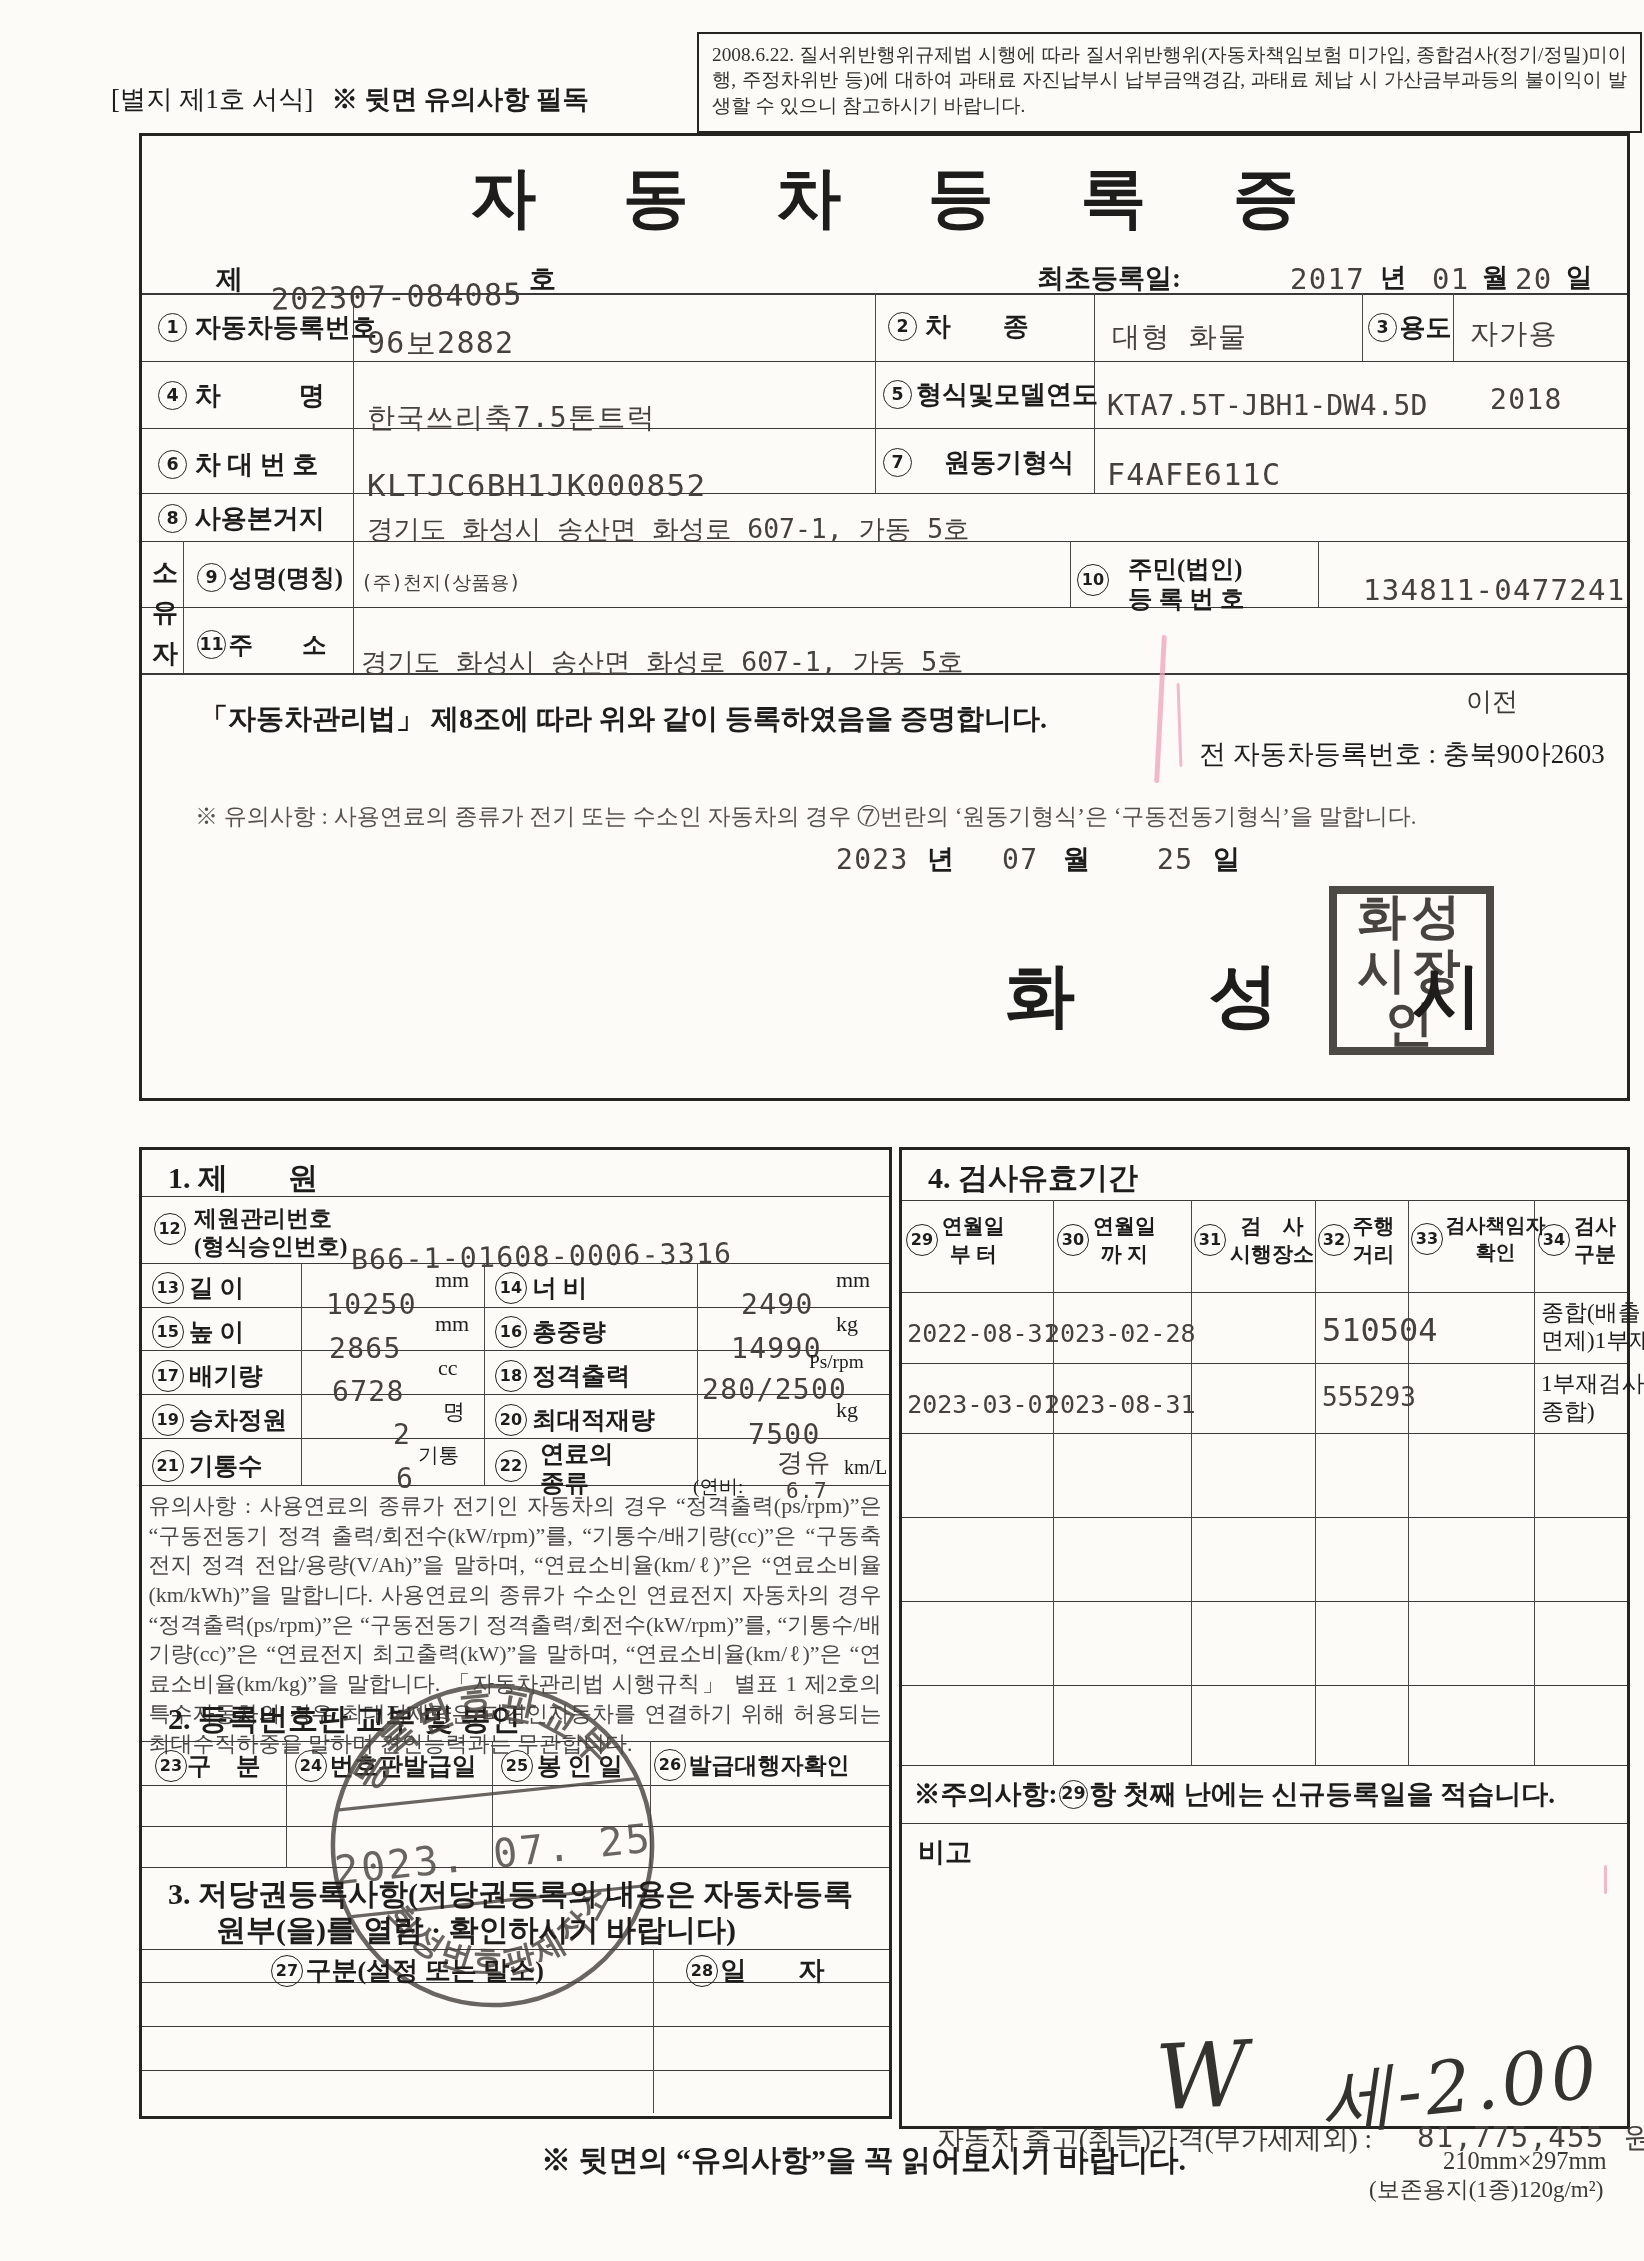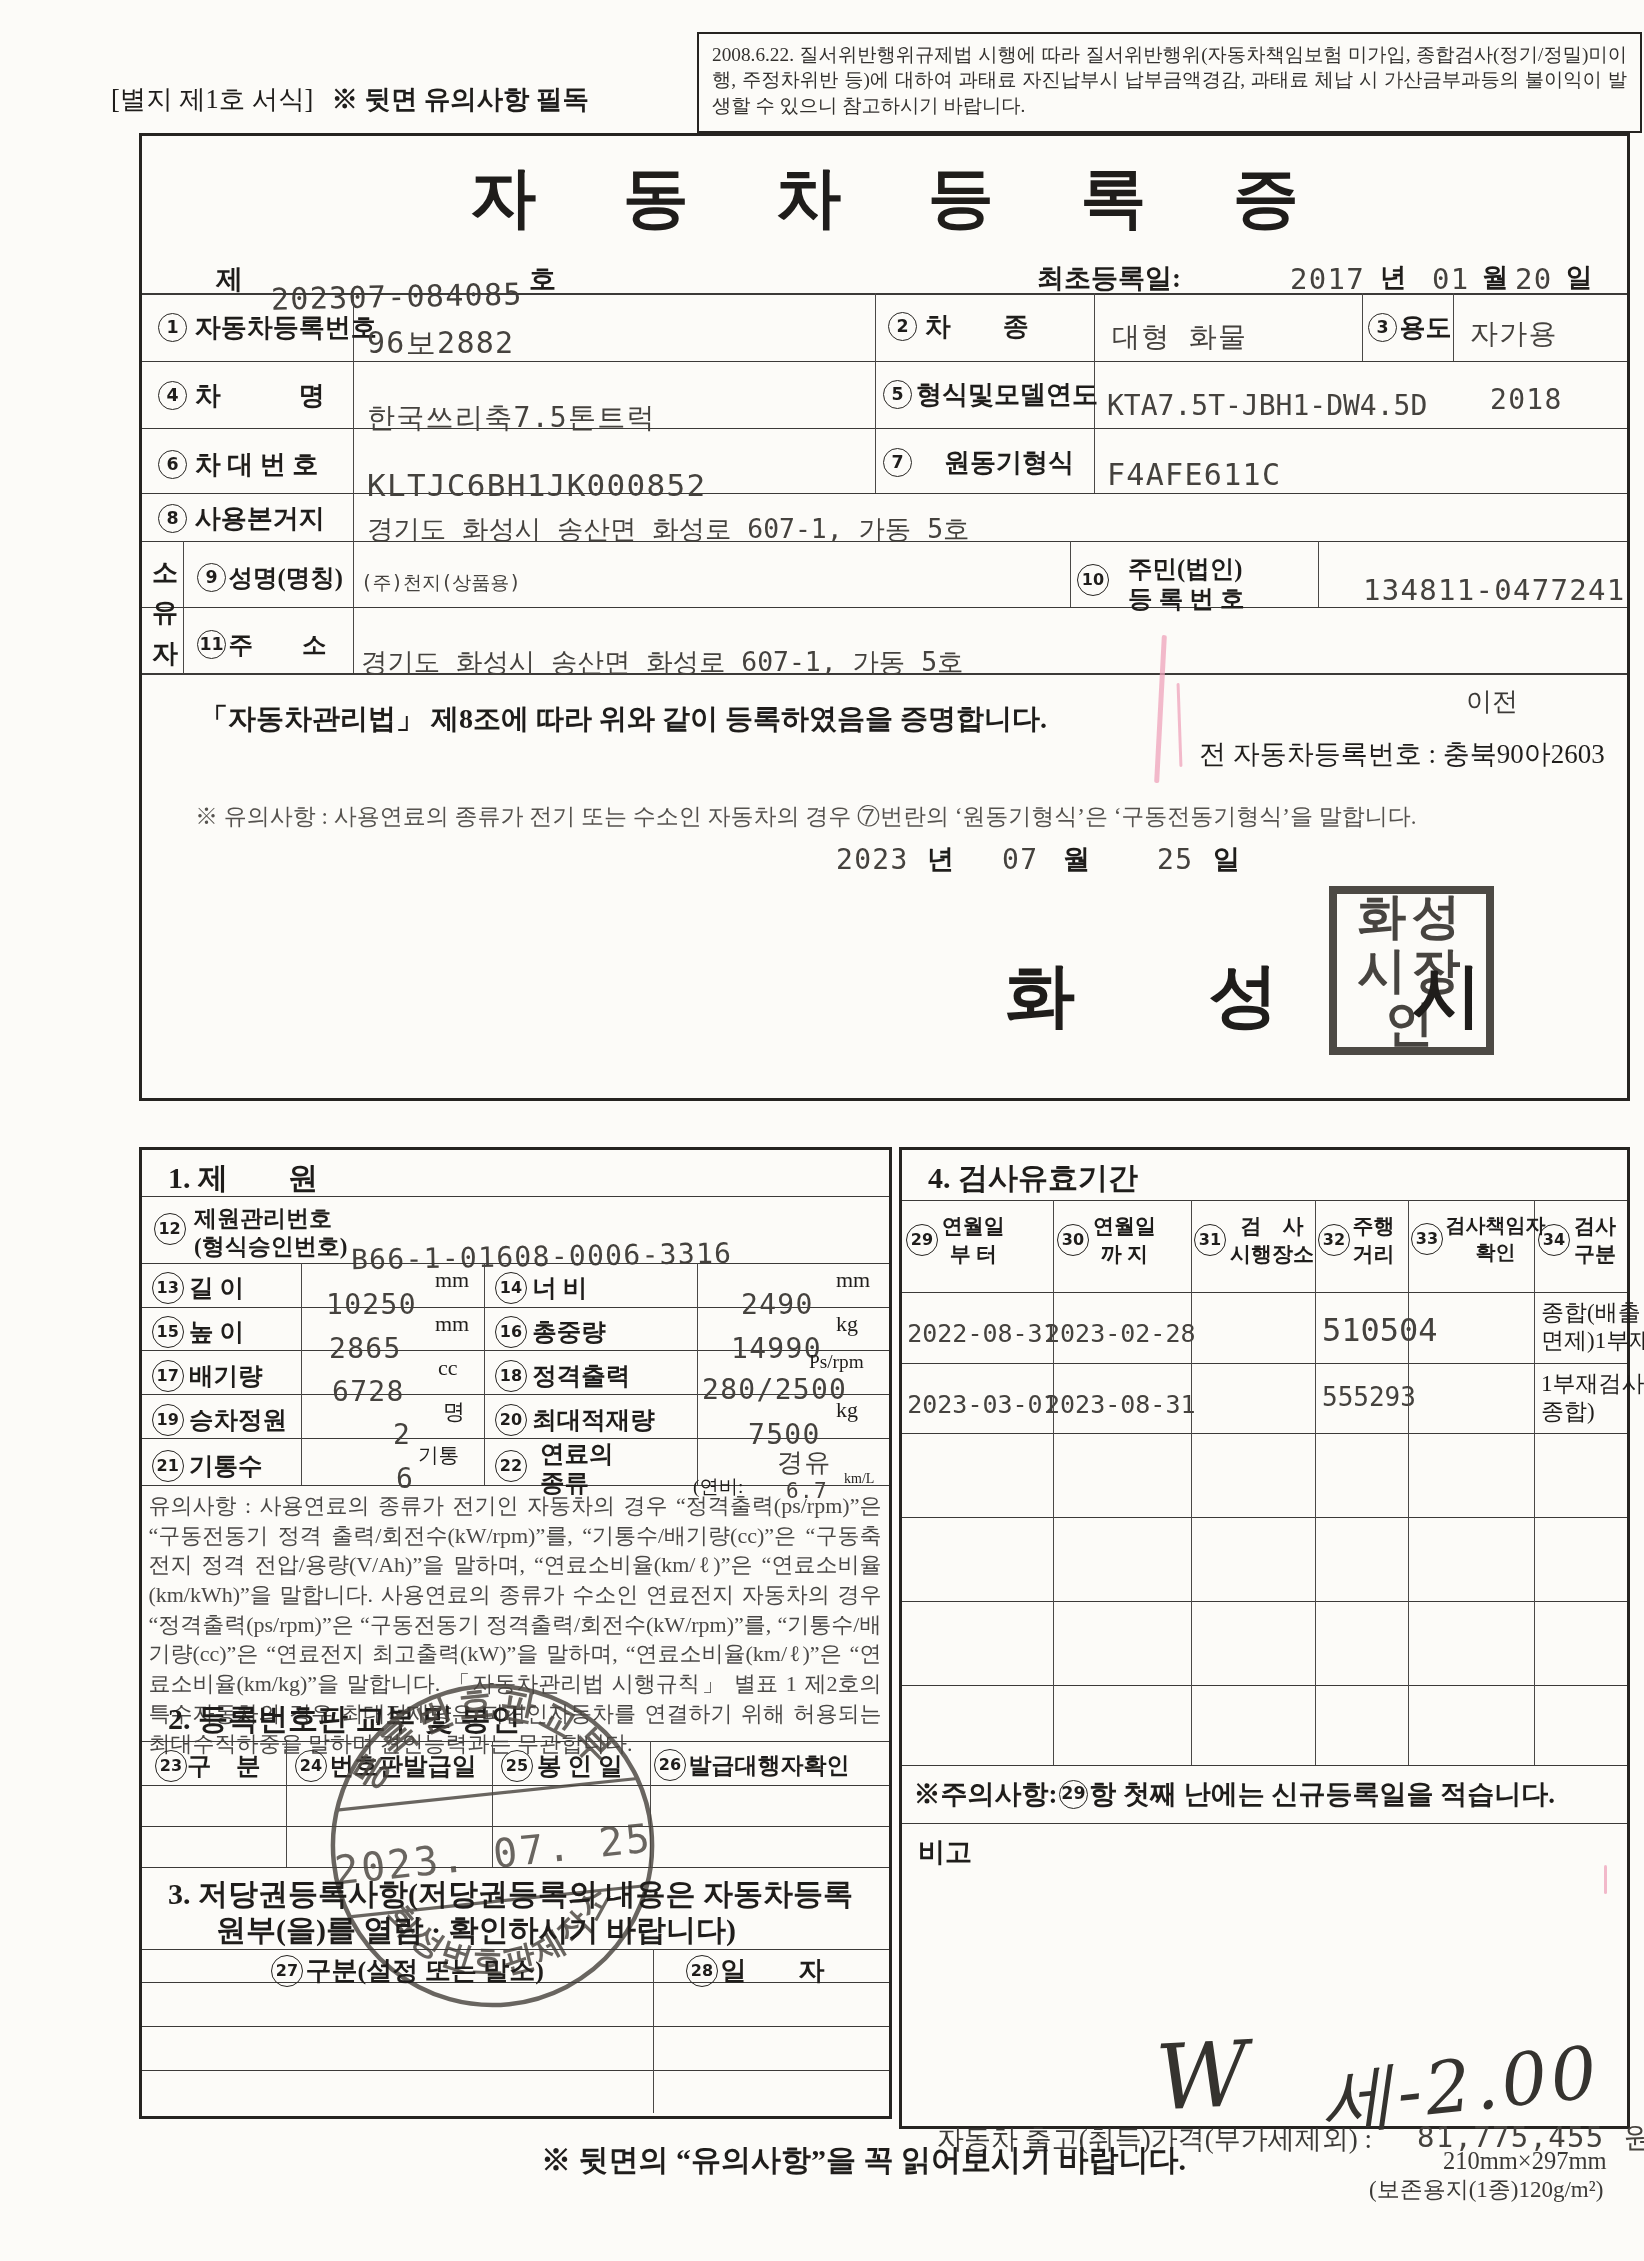--- a/index.html
+++ b/index.html
@@ -221,21 +221,21 @@
       <span>기통수</span>
     </div>
   <div class="abs" style="left:276px;top:291px;font-size:20.6px;">기통</div>
   <div class="abs dm" style="left:254px;top:312px;font-size:28px;">6</div>
   <span class="circ abs circ2" style="left:353px;top:300px;">22</span>
   <div class="abs b" style="left:398px;top:287px;font-size:24.5px;">연료의</div>
   <div class="abs b" style="left:398px;top:316px;font-size:24.5px;">종류</div>
   <div class="abs dm" style="left:635px;top:295px;font-size:26px;">경유</div>
   <div class="abs" style="left:551px;top:323px;font-size:19.3px;">(연비:</div>
   <div class="abs dm" style="left:644px;top:329px;font-size:21px;">6.7</div>
-  <div class="abs" style="left:702px;top:321px;font-size:14px;">km/L</div>
+  <div class="abs" style="left:702px;top:306px;font-size:20px;">km/L</div>
 
   <div class="abs" style="left:6.4px;top:341px;width:733px;font-size:22px;line-height:1.35;color:#4a4846;text-align:justify;">유의사항 : 사용연료의 종류가 전기인 자동차의 경우 “정격출력(ps/rpm)”은 “구동전동기 정격 출력/회전수(kW/rpm)”를, “기통수/배기량(cc)”은 “구동축전지 정격 전압/용량(V/Ah)”을 말하며, “연료소비율(km/ℓ)”은 “연료소비율(km/kWh)”을 말합니다. 사용연료의 종류가 수소인 연료전지 자동차의 경우 “정격출력(ps/rpm)”은 “구동전동기 정격출력/회전수(kW/rpm)”를, “기통수/배기량(cc)”은 “연료전지 최고출력(kW)”을 말하며, “연료소비율(km/ℓ)”은 “연료소비율(km/kg)”을 말합니다. 「자동차관리법 시행규칙」 별표 1 제2호의 특수자동차의 경우 최대적재량은 피견인자동차를 연결하기 위해 허용되는 최대수직하중을 말하며 견인능력과는 무관합니다.</div>
 
   <div class="abs b" style="left:26px;top:549px;font-size:30px;">2. 등록번호판 교부 및 봉인</div>
   <div class="hl" style="left:0;top:591px;width:747px;height:1.3px;"></div>
   <div class="hl" style="left:0;top:635px;width:747px;height:1.3px;"></div>
   <div class="hl" style="left:0;top:676px;width:747px;height:1.3px;"></div>
   <div class="hl" style="left:0;top:717px;width:747px;height:1.3px;"></div>
   <div class="vl" style="left:144px;top:591px;height:126px;"></div>
   <div class="vl" style="left:350px;top:591px;height:126px;"></div>

